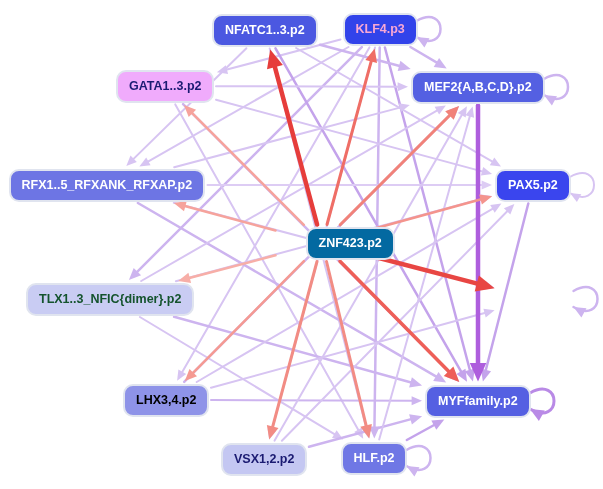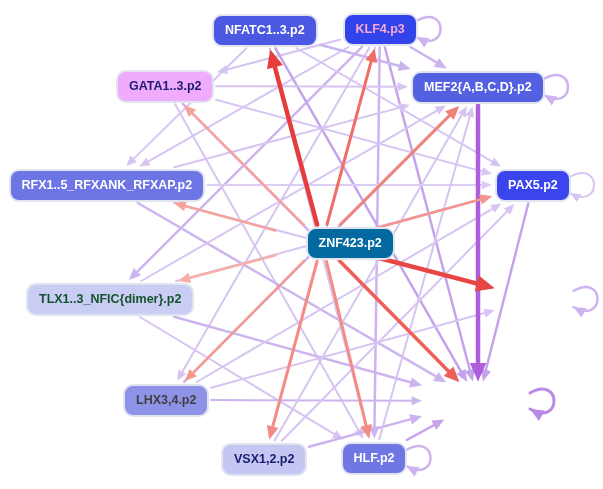--- a/index.html
+++ b/index.html
@@ -140,16 +140,17 @@
       <polygon points="494.6,288.2 474.7,291.5 478.9,275.5" fill="#e84643"></polygon>
     </svg>
     <div class="node" style="background: rgb(75, 88, 225); color: rgb(255, 255, 255); border-color: rgb(224, 228, 239); left: 212px; top: 13.5px;"><span>NFATC1..3.p2</span></div>
     <div class="node" style="background: rgb(49, 67, 234); color: #f9a8d4; border-color: rgb(224, 228, 239); left: 342.5px; top: 12.5px;"><span>KLF4.p3</span></div>
     <div class="node" style="background: #f0abfc; color: rgb(27, 27, 114); border-color: rgb(224, 228, 239); left: 116px; top: 69.5px;"><span>GATA1..3.p2</span></div>
     <div class="node" style="background: rgb(84, 96, 226); color: rgb(255, 255, 255); border-color: rgb(224, 228, 239); left: 411px; top: 70.5px;"><span>MEF2{A,B,C,D}.p2</span></div>
     <div class="node" style="background: rgb(109, 117, 228); color: rgb(255, 255, 255); border-color: rgb(224, 228, 239); left: 8.5px; top: 168.5px;"><span>RFX1..5_RFXANK_RFXAP.p2</span></div>
     <div class="node" style="background: rgb(58, 69, 238); color: rgb(255, 255, 255); border-color: rgb(224, 228, 239); left: 495px; top: 168.5px;"><span>PAX5.p2</span></div>
     <div class="node" style="background: #0369a1; color: rgb(255, 255, 255); border-color: rgb(224, 228, 239); left: 277.5px; top: 226.5px; margin-left: 28px;"><span>ZNF423.p2</span></div>
     <div class="node" style="background: rgb(201, 204, 243); color: #14532d; border-color: rgb(224, 228, 239); left: 26px; top: 282.5px;"><span>TLX1..3_NFIC{dimer}.p2</span></div>
-    <div class="node" style="background: rgb(142, 147, 232); color: #404040; border-color: rgb(224, 228, 239); left: 123px; top: 383.5px; text-align: right;"><span>LHX3,4.p2</span></div>
+    <div class="node" style="background: rgb(142, 147, 232); color: #000000; border-color: rgb(224, 228, 239); left: 123px; top: 383.5px; text-align: right;"><span>LHX3,4.p2</span></div>
+    <div class="node" style="background: rgb(85, 96, 226); color: rgb(255, 255, 255); border-color: rgb(224, 228, 239); left: 425px; top: 384.5px;"><span>MYFfamily.p2</span></div>
     <div class="node" style="background: rgb(196, 199, 242); color: rgb(27, 27, 114); border-color: rgb(224, 228, 239); left: 221px; top: 442.5px;"><span>VSX1,2.p2</span></div>
     <div class="node" style="background: rgb(111, 119, 229); color: rgb(255, 255, 255); border-color: rgb(224, 228, 239); left: 340.5px; top: 441.5px;"><span>HLF.p2</span></div>
   </div>
 
 </body></html>

